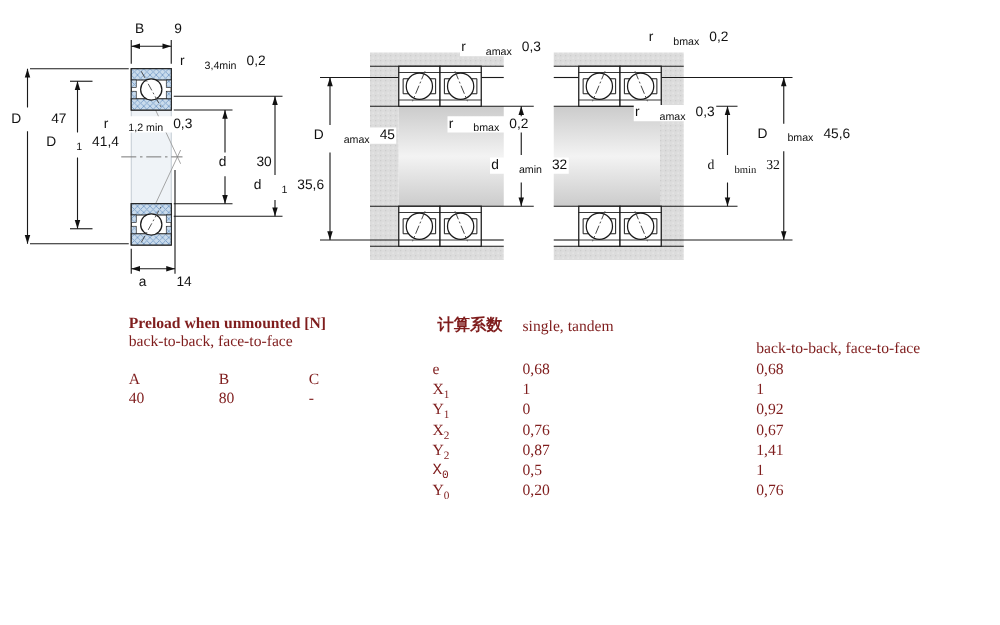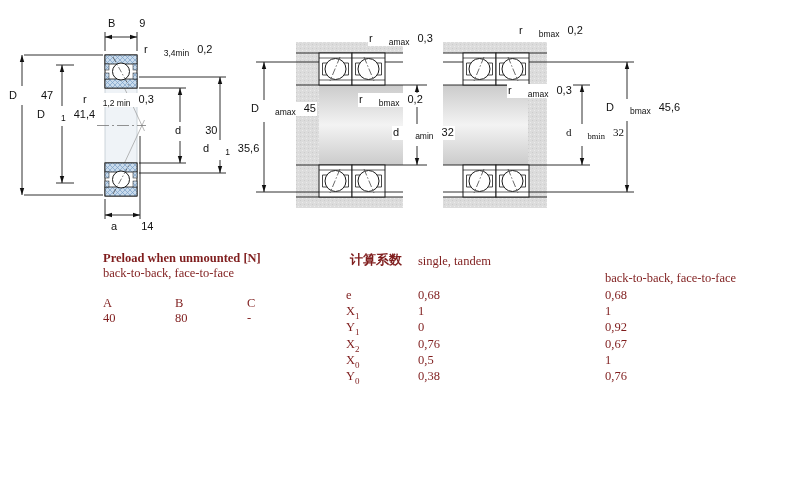--- a/index.html
+++ b/index.html
@@ -307,25 +307,30 @@
       <span class="cell" style="left:0;"><span>Y</span><sub>1</sub></span>
       <span class="cell" style="left:72px;">0</span>
       <span class="cell" style="left:259px;">0,92</span>
     </div>
     <div class="frow ser">
       <span class="cell" style="left:0;"><span>X</span><sub>2</sub></span>
       <span class="cell" style="left:72px;">0,76</span>
       <span class="cell" style="left:259px;">0,67</span>
     </div>
     <div class="frow ser">
-      <span class="cell" style="left:0;"><span>X</span><sub>0</sub></span>
+      <span class="cell" style="left:0;"><span>Y</span><sub>2</sub></span>
+      <span class="cell" style="left:72px;">0,87</span>
+      <span class="cell" style="left:259px;">1,41</span>
+    </div>
+    <div class="frow ser">
+      <span class="cell" style="left:0;font-family:Liberation Mono, monospace;"><span>X</span><sub>0</sub></span>
       <span class="cell" style="left:72px;">0,5</span>
       <span class="cell" style="left:259px;">1</span>
     </div>
     <div class="frow ser">
       <span class="cell" style="left:0;"><span>Y</span><sub>0</sub></span>
-      <span class="cell" style="left:72px;">0,38</span>
+      <span class="cell" style="left:72px;">0,20</span>
       <span class="cell" style="left:259px;">0,76</span>
     </div>
   </div>
 </div>
 
 </div>
 
 </body></html>

